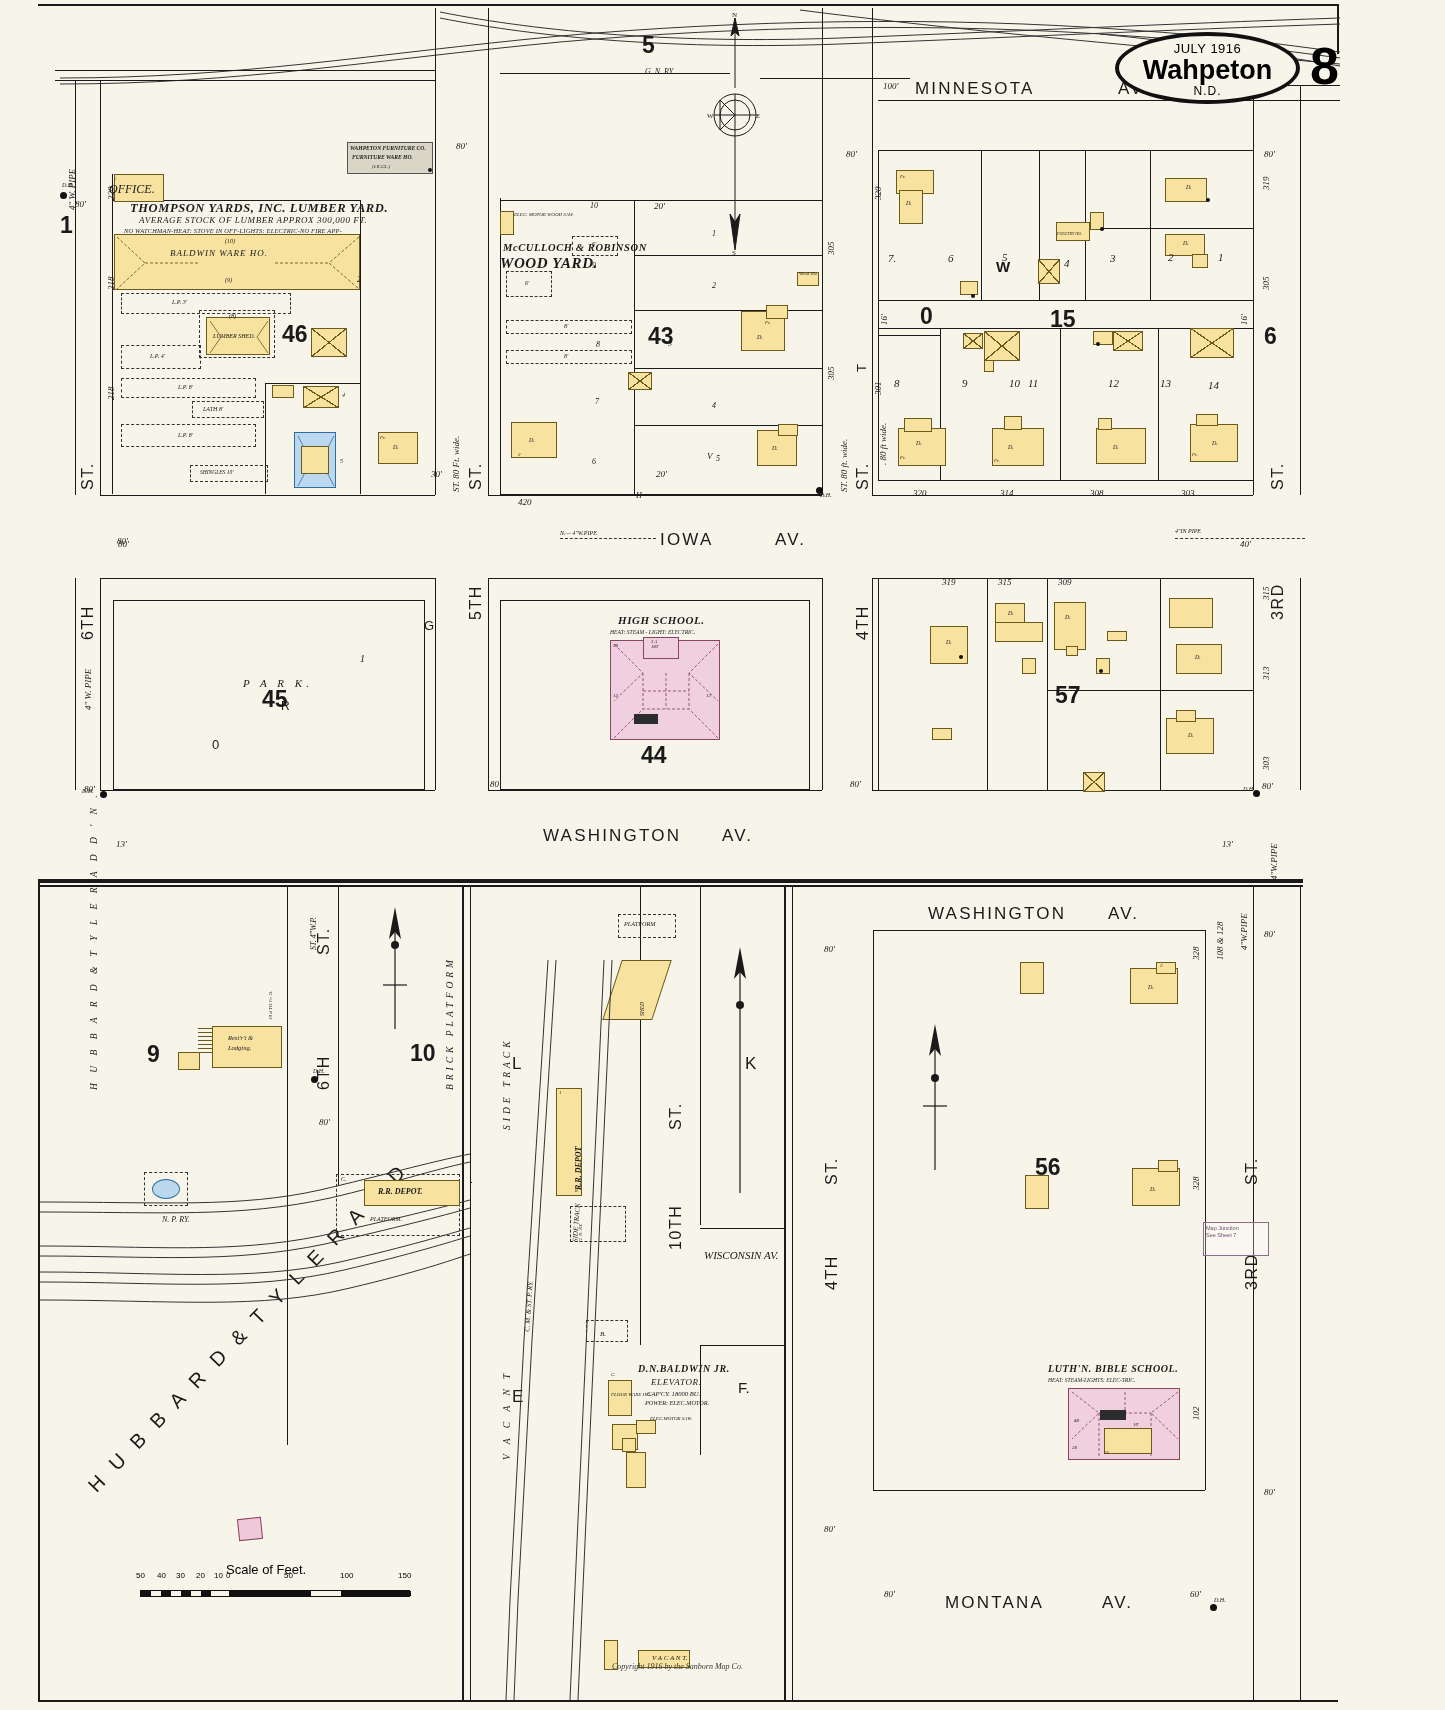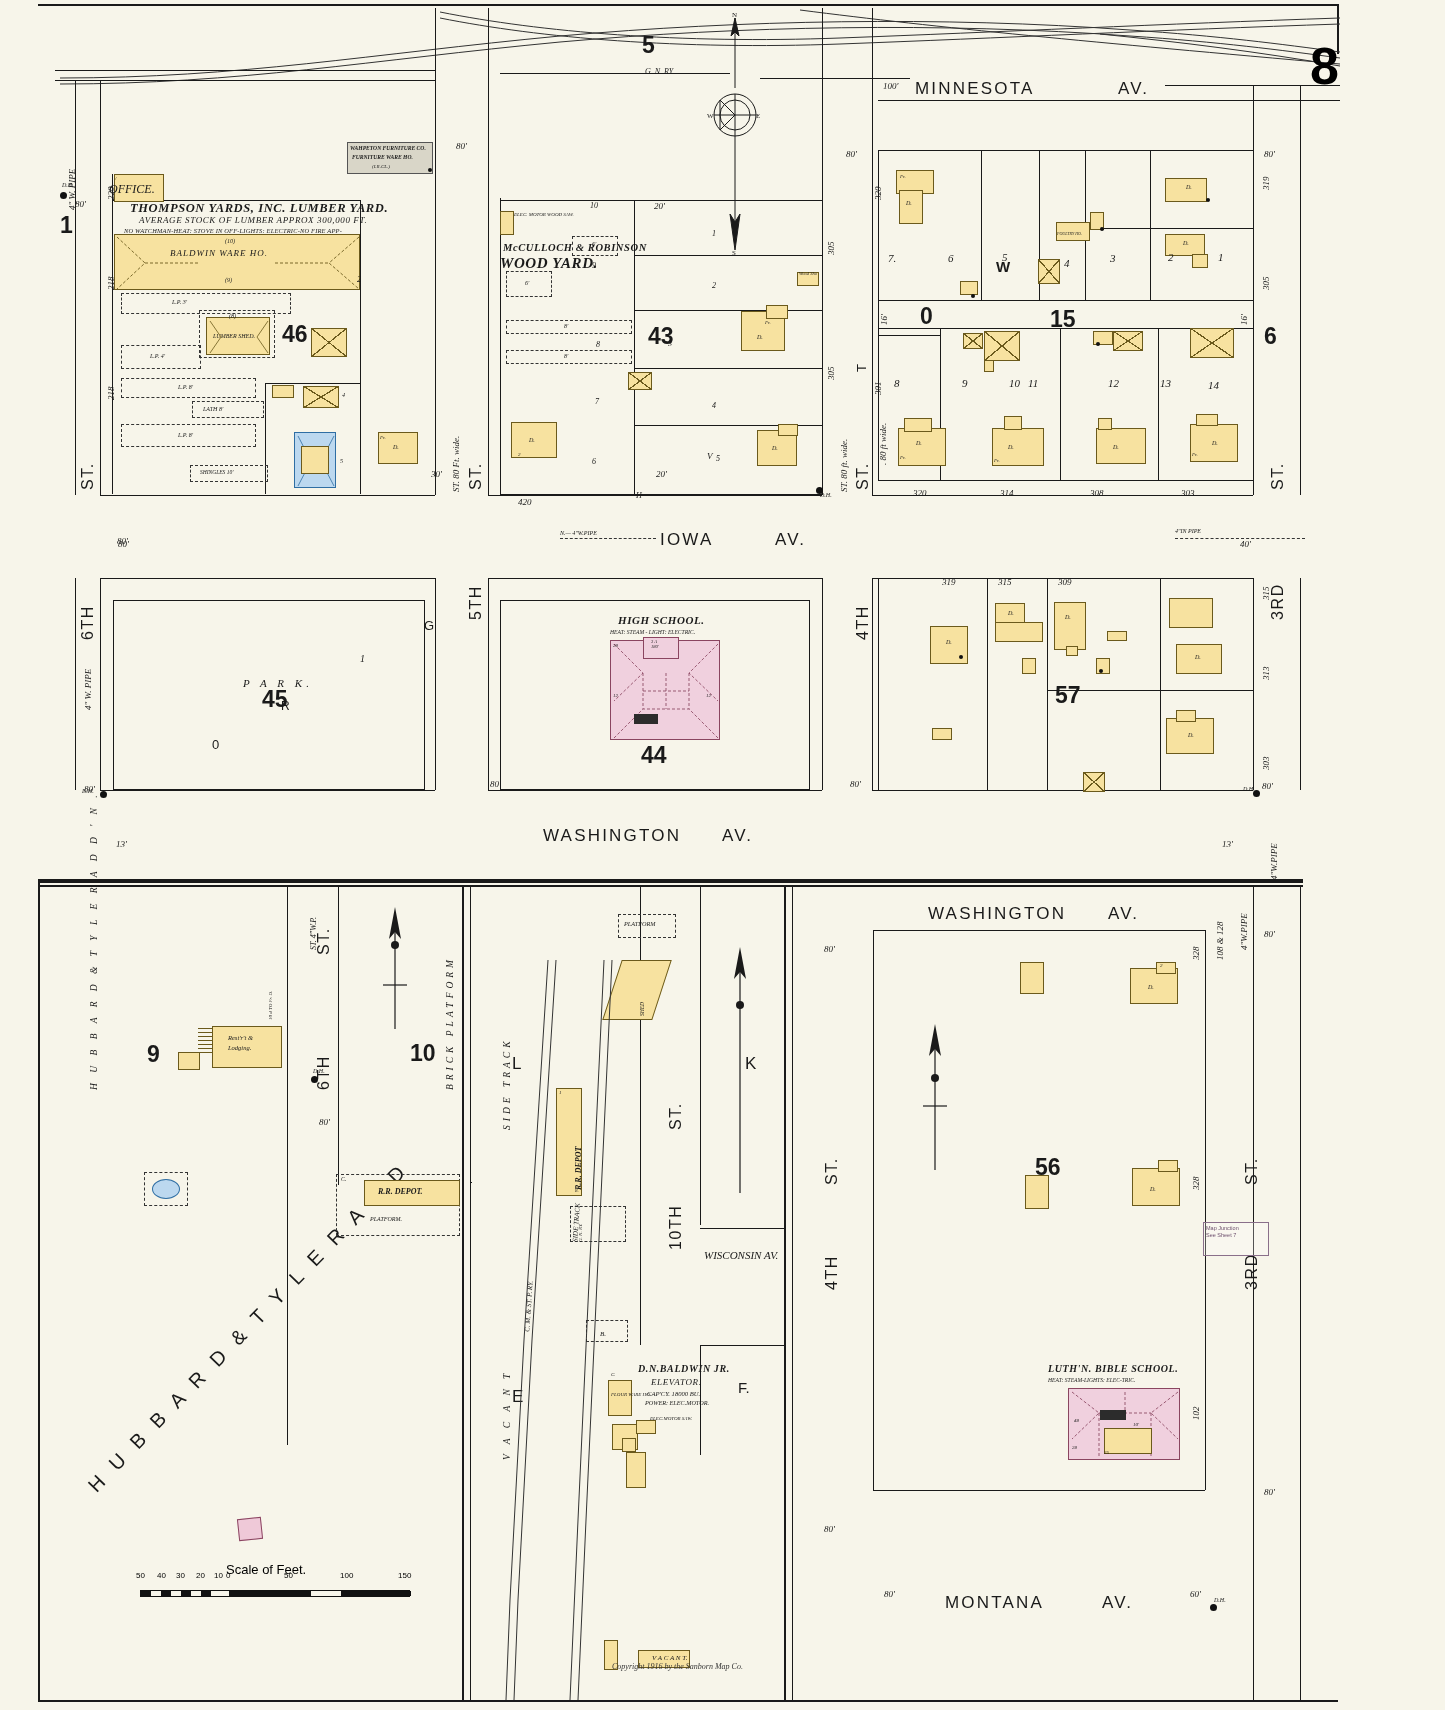--- a/index.html
+++ b/index.html
@@ -143,20 +143,25 @@
     line-height: 1.25;
     background: rgba(255,255,255,0.25);
   }
   .pipeline { position:absolute; border-top: 1.5px dashed #333; height:0; }
 </style>
 </head>
 <body>
 
 <div id="sheet">
 
+  <div id="cartouche">
+    <div class="date">JULY 1916</div>
+    <div class="city">Wahpeton</div>
+    <div class="state">N.D.</div>
+  </div>
   <div id="pagenum">8</div>
 
   <div id="compass">
     <svg width="58" height="250" viewBox="0 0 58 250">
       <g stroke="#1a1a1a" fill="none" stroke-width="1">
         <line x1="29" y1="8" x2="29" y2="78"></line>
         <polygon points="29,8 25,26 29,22 33,26" fill="#1a1a1a"></polygon>
         <circle cx="29" cy="105" r="21"></circle>
         <circle cx="29" cy="105" r="15"></circle>
         <line x1="8" y1="105" x2="50" y2="105"></line>
@@ -692,20 +697,34 @@
 
   <div class="abs" style="left:70px; top:1100px; width:420px; height:420px;">
     <svg width="420" height="420" viewBox="0 0 420 420">
       <path id="ht-path" d="M20,400 L340,70" fill="none"></path>
       <text font-size="20" font-family="Liberation Sans, sans-serif" fill="#1a1a1a" letter-spacing="5">
         <textPath href="#ht-path" startOffset="2%">H U B B A R D  &amp;  T Y L E R   A D D ' N .</textPath>
       </text>
     </svg>
   </div>
 
+  <div class="abs" style="left:40px; top:1150px; width:430px; height:190px;">
+    <svg width="430" height="190" viewBox="0 0 430 190">
+      <g stroke="#333" fill="none" stroke-width="1">
+        <path d="M0,52 C120,52 200,58 280,40 C340,26 390,12 430,4"></path>
+        <path d="M0,62 C120,62 200,68 290,48 C350,34 392,20 430,12"></path>
+        <path d="M0,96 C110,96 190,104 280,86 C350,70 400,58 430,50"></path>
+        <path d="M0,106 C110,106 190,114 285,94 C355,78 402,66 430,58"></path>
+        <path d="M0,122 C120,122 210,132 300,112 C370,96 408,84 430,78"></path>
+        <path d="M0,132 C120,132 210,142 304,120 C372,104 410,92 430,86"></path>
+        <path d="M0,150 C130,150 220,160 310,138 C378,122 412,110 430,104"></path>
+      </g>
+      <text x="122" y="72" font-size="8" font-style="italic" fill="#222" font-family="Liberation Serif, serif">N. P. RY.</text>
+    </svg>
+  </div>
 
   <div class="dashbox" style="left:144px; top:1172px; width:44px; height:34px;"></div>
   <div class="abs" style="left:152px; top:1179px; width:28px; height:20px; border-radius:50%; background:#bcd8ef; border:1.2px solid #2f6ea3;"></div>
   <div class="t micro" style="left:154px; top:1184px; font-size:5px;"></div>
 
   <div class="dashbox" style="left:336px; top:1174px; width:124px; height:62px;"></div>
   <div class="bldg" style="left:364px; top:1180px; width:96px; height:26px;"></div>
   <div class="t micro" style="left:378px; top:1188px; font-size:8px; font-weight:700;">R.R. DEPOT.</div>
   <div class="t micro" style="left:370px; top:1216px; font-size:6px;">PLATFORM.</div>
   <div class="t micro" style="left:341px; top:1176px; font-size:6px;">C.</div>

